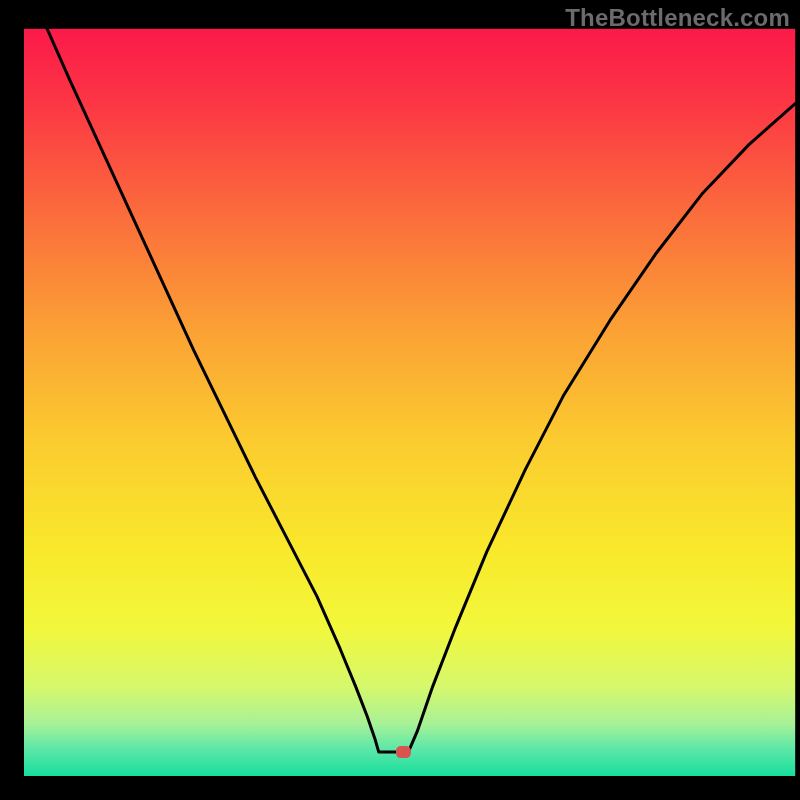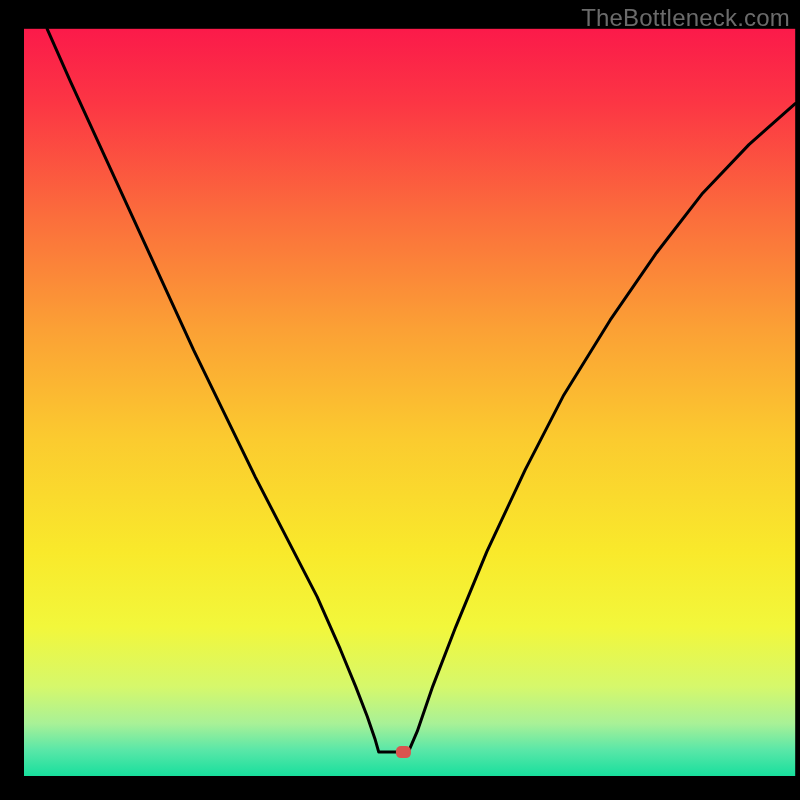--- a/index.html
+++ b/index.html
@@ -10,21 +10,21 @@
     height: 800px;
     position: relative;
     font-family: Arial, Helvetica, sans-serif;
   }
   .watermark {
     position: absolute;
     top: 4px;
     right: 10px;
     color: #6b6b6b;
     font-size: 24px;
-    font-weight: 400;
+    font-weight: 700;
     letter-spacing: 0.2px;
     z-index: 10;
     margin-left: 21px;
   }
   .chart-wrap {
     position: absolute;
     left: 0;
     top: 0;
     width: 800px;
     height: 800px;

